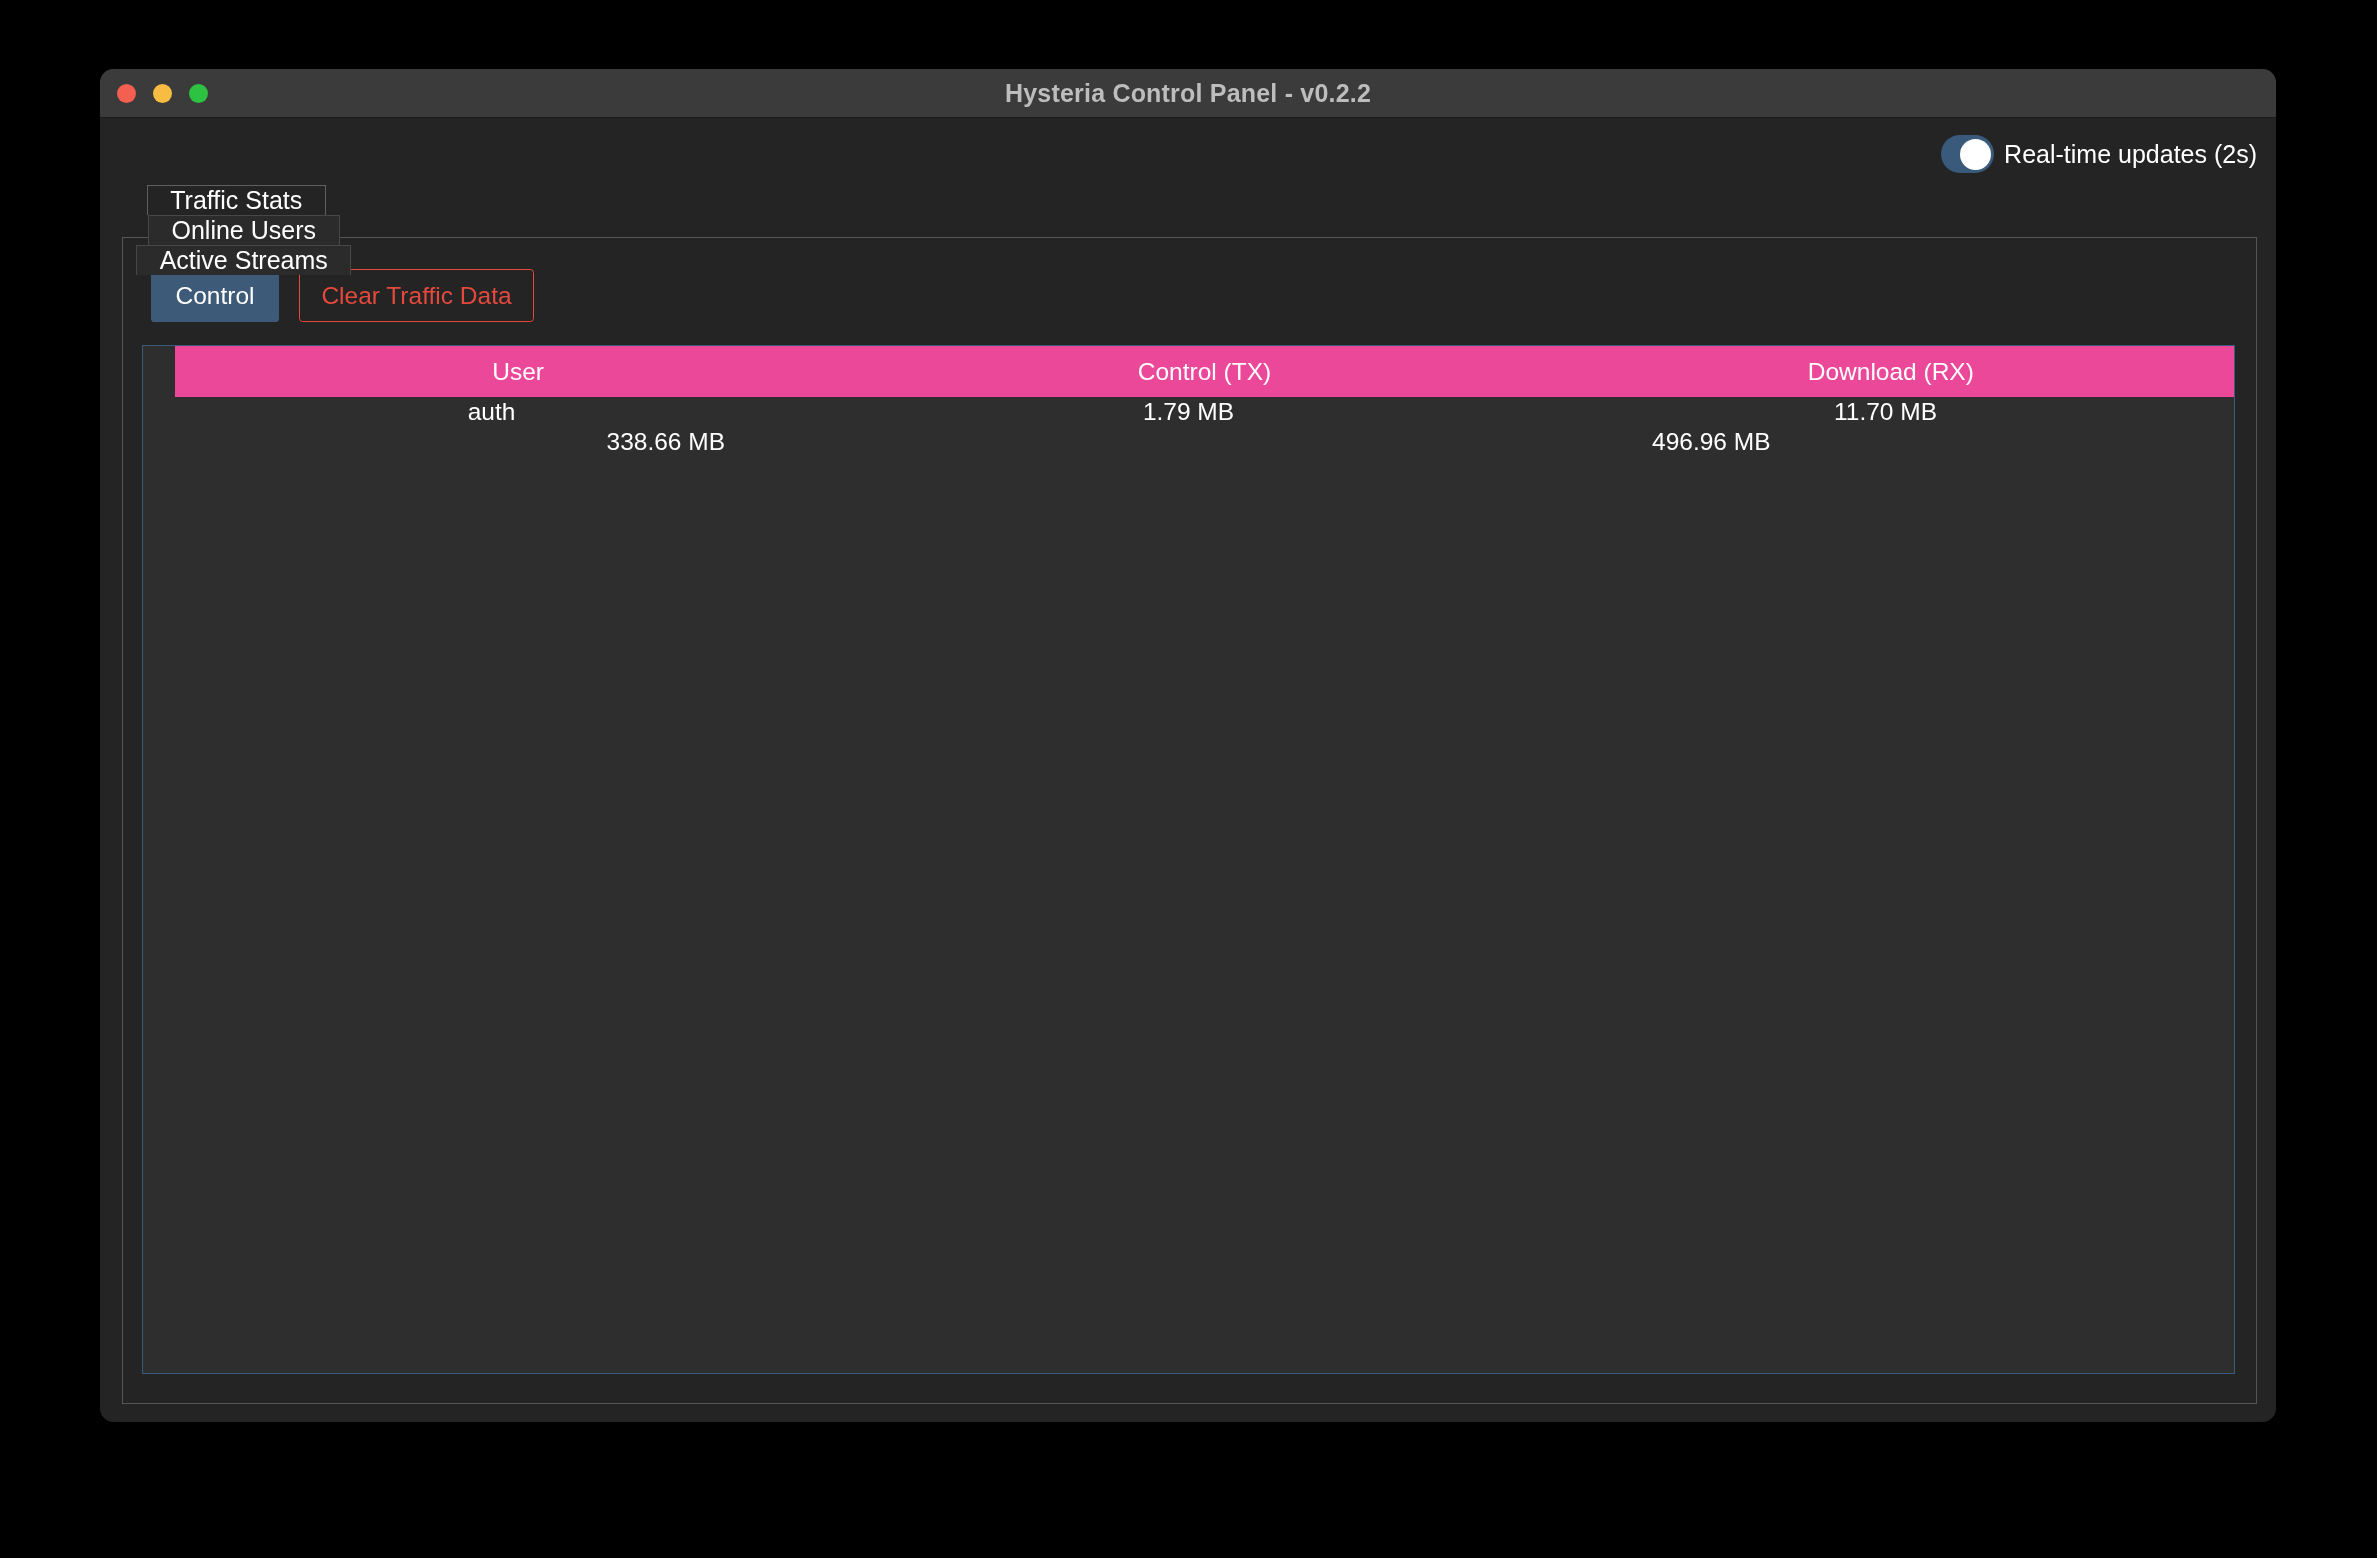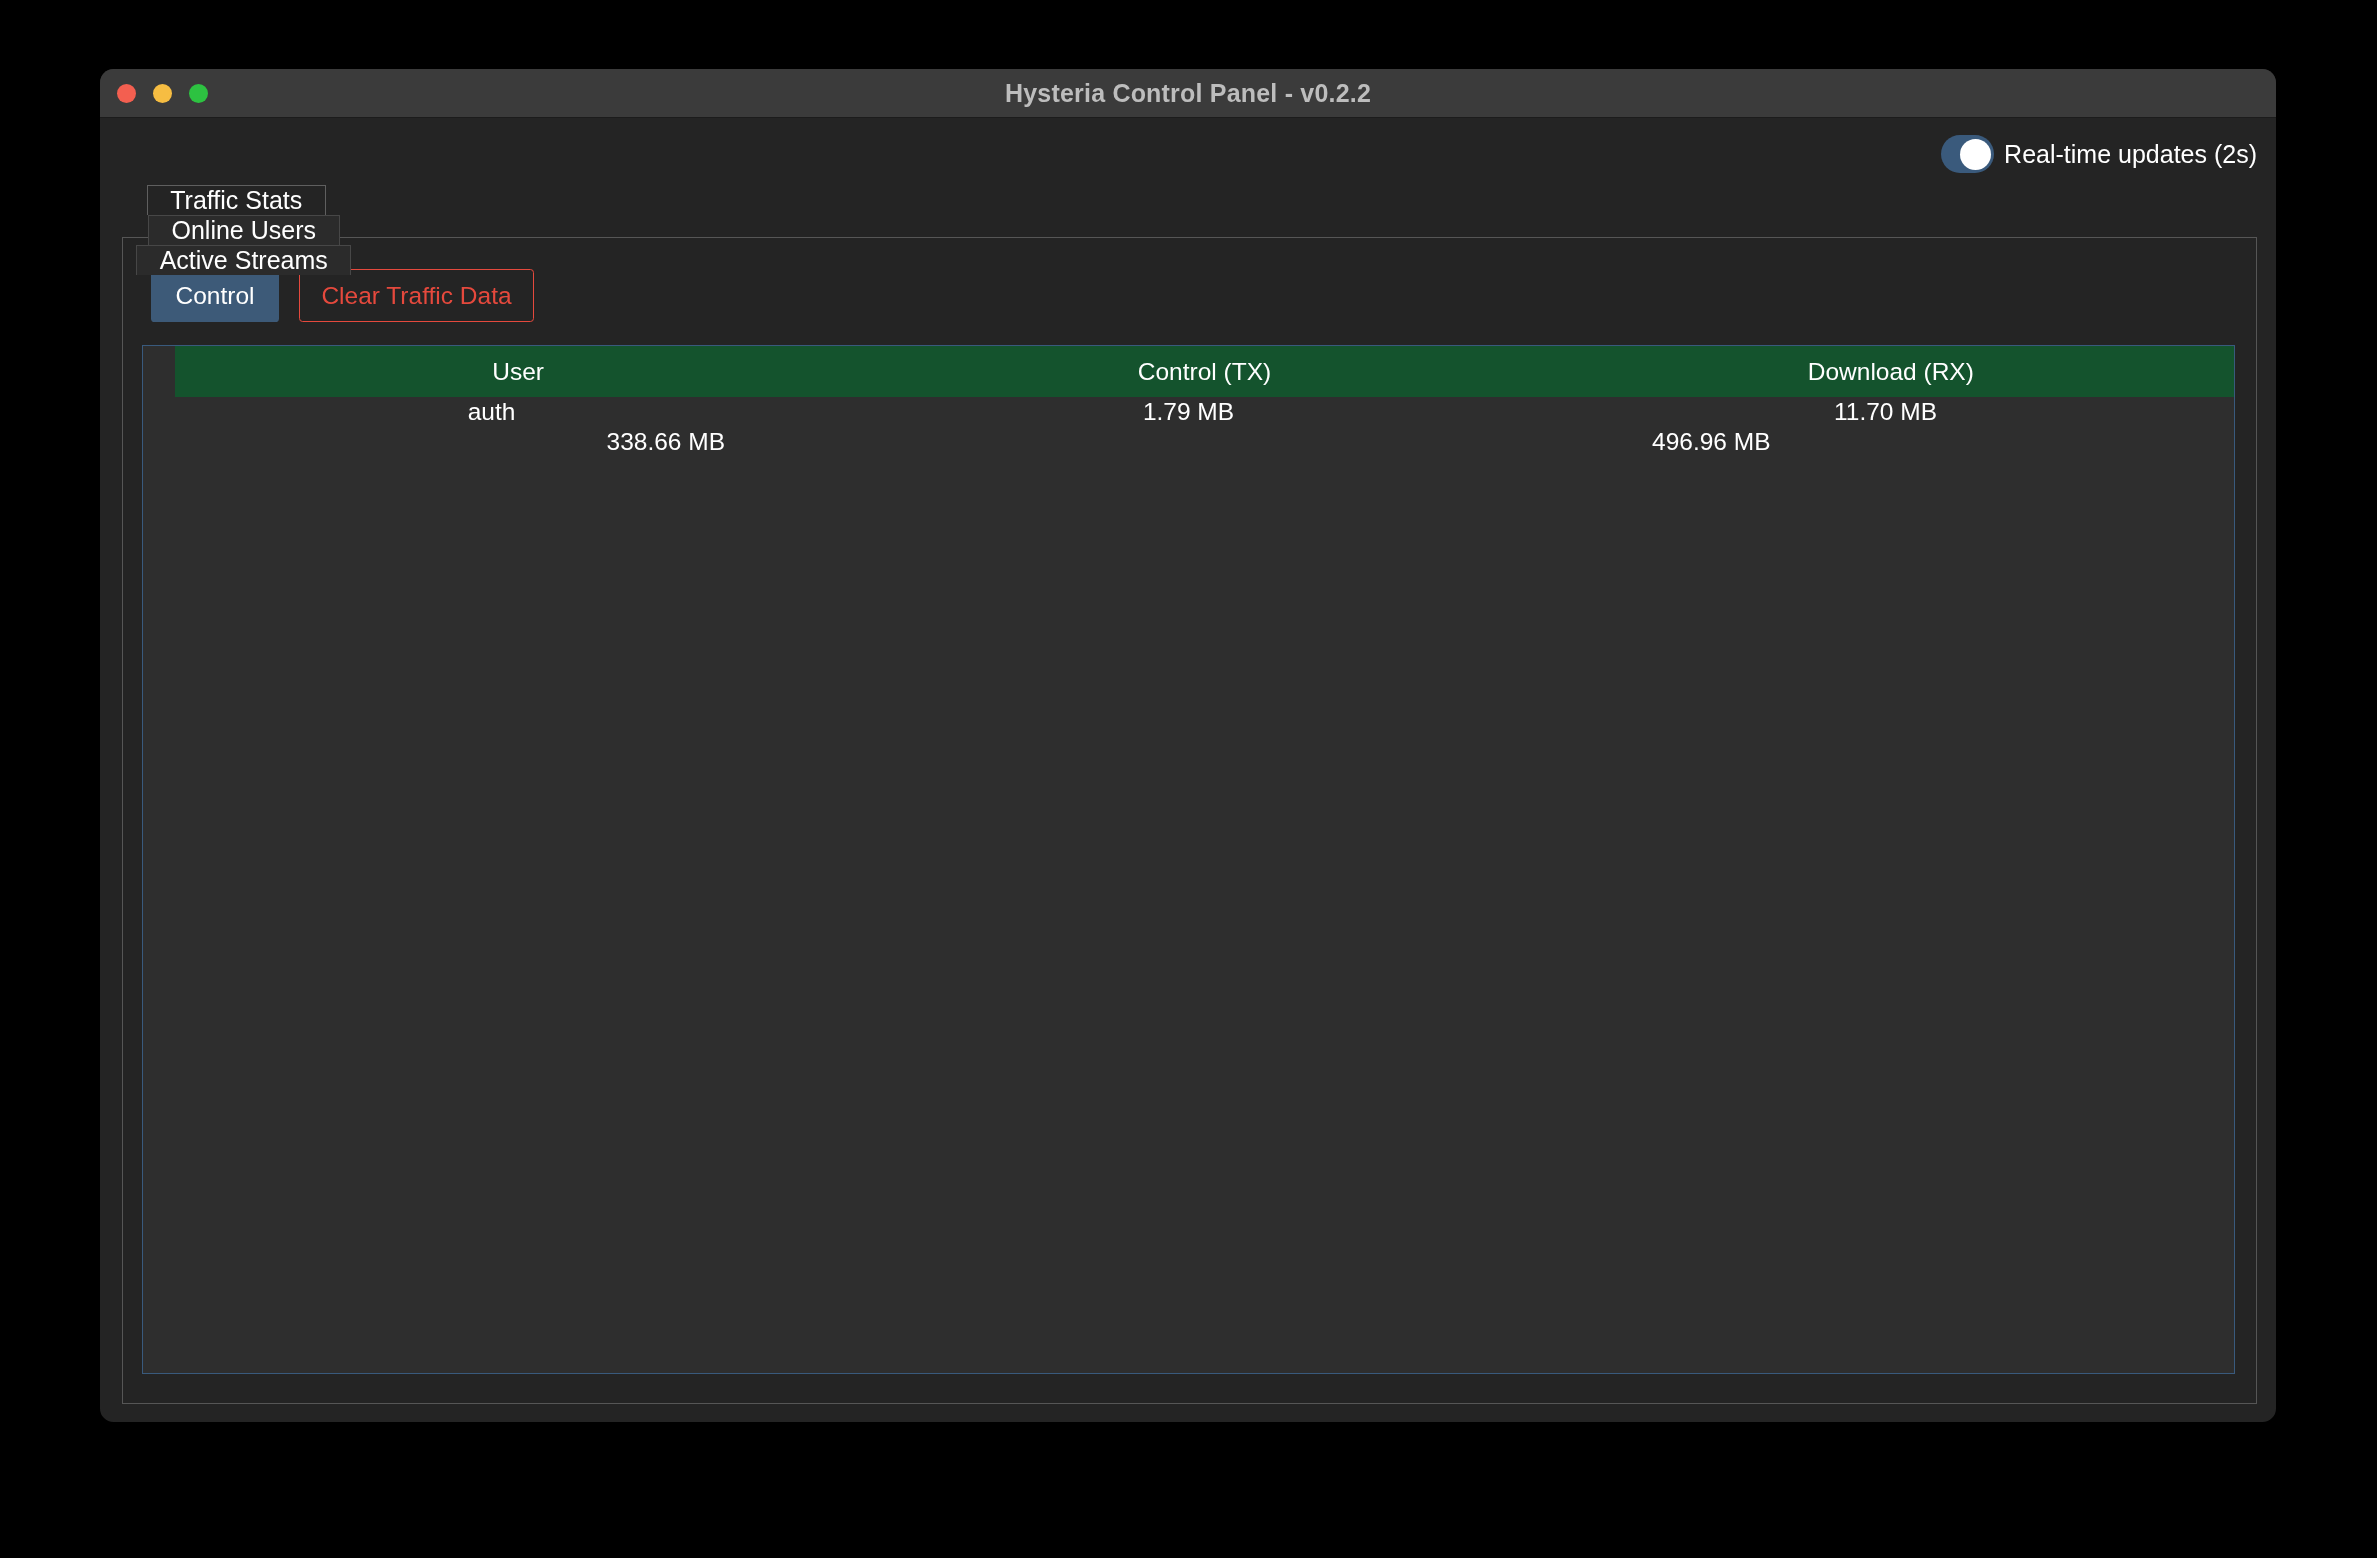--- a/index.html
+++ b/index.html
@@ -100,21 +100,21 @@
   .traffic-table {
     position: absolute; left: 42px; top: 276px;
     width: 2093px; height: 1029px;
     background: #2e2e2e;
     border: 1.8px solid #395a7d;
     z-index: 2;
     display: flex; flex-direction: column;
   }
   .thead {
     display: flex; height: 51px; flex: 0 0 51px;
-    background: #14532d;
+    background: #ec4899;
     margin-left: 32px;
   }
   .th {
     flex: 1 1 0; display: flex; align-items: center; justify-content: center;
     color: #ffffff; font-size: 24.5px;
   }
   .tr { display: flex; height: 30px; flex: 0 0 30px; }
   .td {
     flex: 1 1 0; display: flex; align-items: center; justify-content: center;
     color: #ffffff; font-size: 24.5px;

